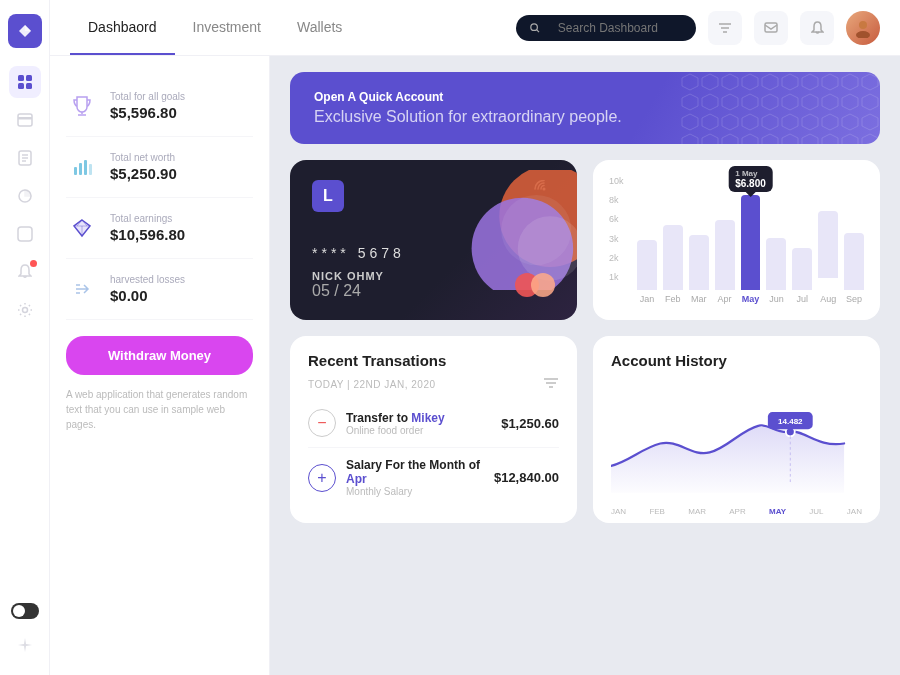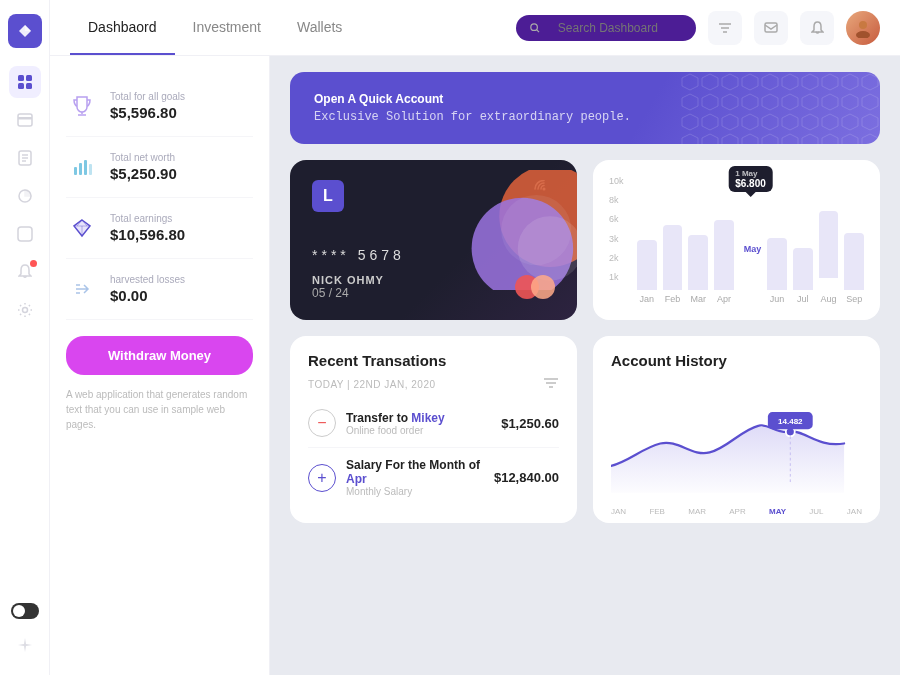--- a/index.html
+++ b/index.html
@@ -118,21 +118,21 @@
     }
     .header-right {
       margin-left: auto;
       display: flex;
       align-items: center;
       gap: 12px;
     }
     .search-box {
       display: flex;
       align-items: center;
-      background: #4c1d95;
+      background: #0f172a;
       border-radius: 20px;
       padding: 6px 14px;
       gap: 18px;
       width: 180px;
     }
     .search-box input {
       border: none;
       background: transparent;
       font-size: 12px;
       color: #888;
@@ -255,23 +255,22 @@
       opacity: 0.3;
       pointer-events: none;
     }
     .banner-title {
       font-size: 12px;
       font-weight: 700;
       color: #fff;
       margin-bottom: 4px;
     }
     .banner-sub {
-      font-size: 12px;
+      font-size: 16px;
       color: rgba(255,255,255,0.75);
-      font-family: Liberation Mono, monospace;
     }
 
     
     .two-col {
       display: grid;
       grid-template-columns: 1fr 1fr;
       gap: 16px;
     }
 
     
@@ -323,21 +322,21 @@
       align-items: center;
       justify-content: space-between;
     }
     .card-name {
       font-size: 11px;
       color: #ccc;
       font-weight: 600;
       letter-spacing: 1px;
     }
     .card-expiry {
-      font-size: 12px;
+      font-size: 16px;
       color: #aaa;
     }
     .card-mastercircles {
       display: flex;
     }
     .mc-circle {
       width: 24px; height: 24px;
       border-radius: 50%;
     }
     .mc-left { background: #e55; margin-right: -8px; opacity: 0.9; }
@@ -715,21 +714,21 @@
             </div>
             <div class="bar-col" style="display:flex;flex-direction:column;align-items:center;gap:4px;flex:1;height:110px;justify-content:flex-end;">
               <div style="width:100%;height:55px;background:#e8e6f8;border-radius:4px 4px 0 0;"></div>
               <span class="bar-label">Mar</span>
             </div>
             <div class="bar-col" style="display:flex;flex-direction:column;align-items:center;gap:4px;flex:1;height:110px;justify-content:flex-end;">
               <div style="width:100%;height:70px;background:#e8e6f8;border-radius:4px 4px 0 0;"></div>
               <span class="bar-label">Apr</span>
             </div>
 
-            <div class="bar-col" style="display:flex;flex-direction:row;align-items:center;gap:4px;flex:1;height:110px;justify-content:flex-end;position:relative;">
+            <div class="bar-col" style="display:flex;flex-direction:column;align-items:center;gap:4px;flex:1;height:110px;justify-content:flex-end;position:relative;">
               <div style="position:absolute;top:-28px;left:50%;transform:translateX(-50%);background:#1e1e2e;color:#fff;border-radius:6px;padding:3px 7px;font-size:10px;font-weight:700;white-space:nowrap;z-index:5;">
                 <div style="font-size:8px;opacity:0.7;">1 May</div>
                 <div>$6.800</div>
                 <div style="position:absolute;bottom:-5px;left:50%;transform:translateX(-50%);border:5px solid transparent;border-top:5px solid #1e1e2e;border-bottom:none;"></div>
               </div>
               <div style="width:100%;height:95px;background:#5b4fcf;border-radius:4px 4px 0 0;"></div>
               <span class="bar-label" style="color:#5b4fcf;font-weight:700;">May</span>
             </div>
             <div class="bar-col" style="display:flex;flex-direction:column;align-items:center;gap:4px;flex:1;height:110px;justify-content:flex-end;">
               <div style="width:100%;height:52px;background:#e8e6f8;border-radius:4px 4px 0 0;"></div>

